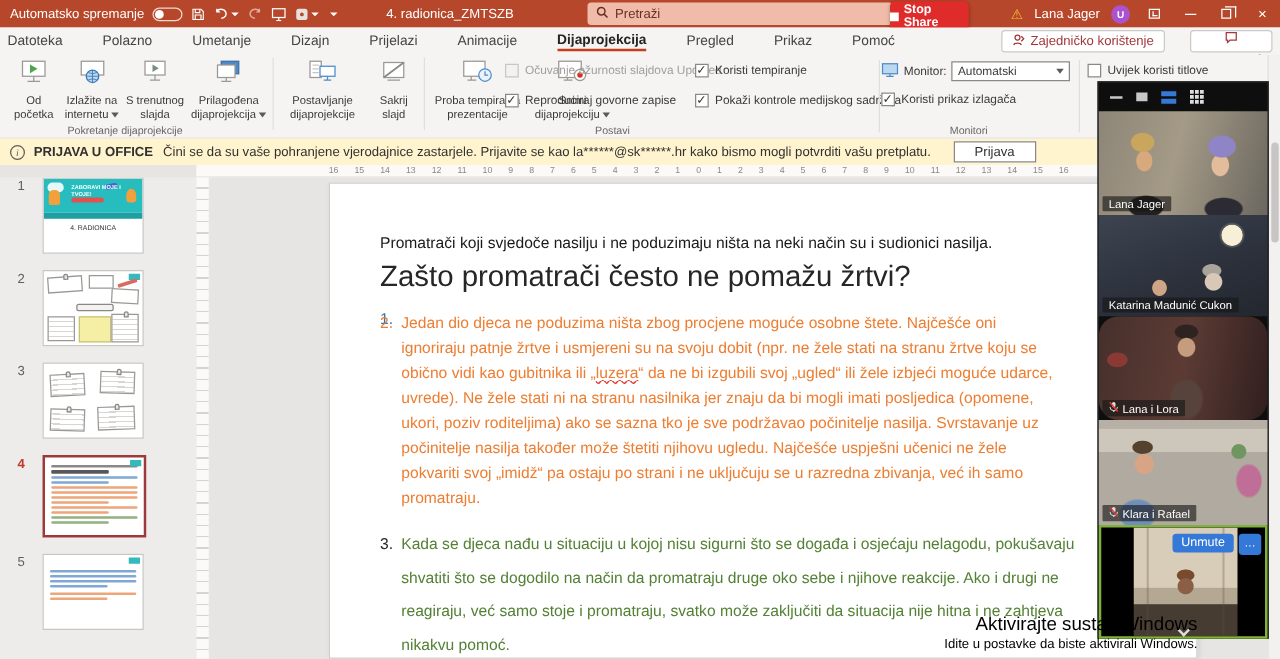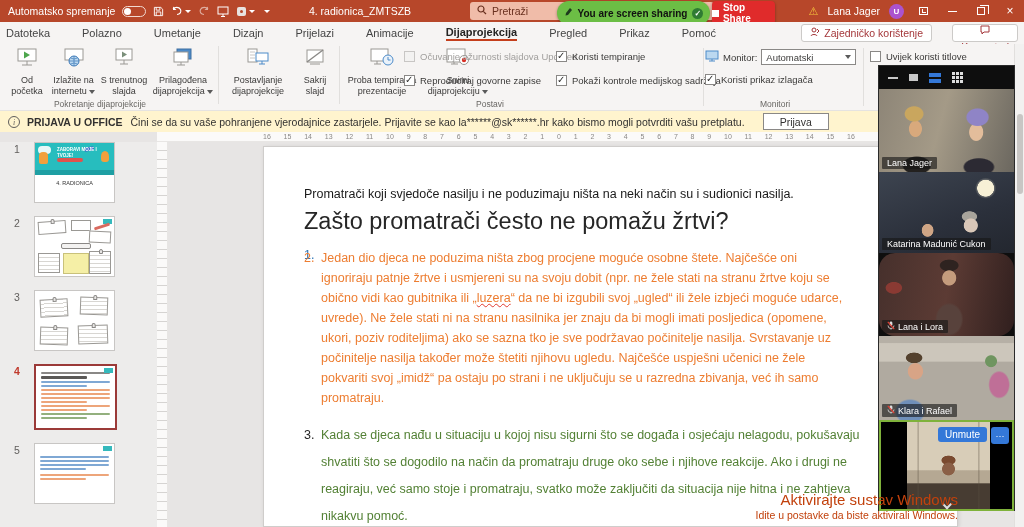--- a/index.html
+++ b/index.html
@@ -171,21 +171,21 @@
     radial-gradient(ellipse 17px 22px at 89% 58%, #BF6F97 55%, transparent 64%),
     radial-gradient(ellipse 10px 10px at 83% 30%, #6F9560 55%, transparent 64%),
     linear-gradient(#B6B0A6 0 8%, #CCC6BB 9% 30%, #B0AAA0 31% 100%); }
   .t5bg { background:
     radial-gradient(ellipse 11px 11px at 50% 54%, #8A5F46 55%, transparent 62%),
     radial-gradient(ellipse 12px 8px at 50% 44%, #7A4A2F 55%, transparent 62%),
     linear-gradient(90deg, transparent 0 12%, rgba(90,80,65,0.3) 13% 14%, transparent 15% 85%, rgba(90,80,65,0.3) 86% 87%, transparent 88%),
     linear-gradient(#D8CDB8 0 55%, #B5A893 56% 70%, #473C32 71% 100%); }
 
   
-  #watermark { position:absolute; right:66px; bottom:6px; text-align:right; color:#c2410c; z-index:60; }
+  #watermark { position:absolute; right:66px; bottom:6px; text-align:right; color:#000000; z-index:60; }
   #watermark .w1 { font-size:15px; }
   #watermark .w2 { font-size:10.5px; margin-top:1px; }
 </style>
 </head>
 <body>
 
 <div id="titlebar">
   <div class="tb-left">
     <span class="autosave-label">Automatsko spremanje</span>
     <span class="toggle"></span>
@@ -226,29 +226,20 @@
   </div>
   <div id="doc-title">4. radionica_ZMTSZB</div>
   <div id="search-box">
     <span>
       <svg width="10" height="10" viewBox="0 0 10 10">
           <circle cx="4" cy="4" r="3" fill="none" stroke="#69301F" stroke-width="1.2"></circle>
           <path d="M6.3 6.3 9 9" stroke="#69301F" stroke-width="1.2"></path>
         </svg>
     </span>
     <span>Pretraži</span>
-  </div>
-  <div id="share-badge">
-    <span>
-      <svg width="9" height="10" viewBox="0 0 9 10">
-          <path d="M6 1 2 6l-0.5 2.5L4 8 8 3z" fill="#1d3b1d"></path>
-        </svg>
-    </span>
-    <span>You are screen sharing</span>
-    <span class="check-circle">✓</span>
   </div>
   <div id="stop-share">
     <span class="stop-sq"></span>
     <span>Stop Share</span>
   </div>
   <div id="tb-right">
     <span class="warn-tri">⚠</span>
     <span style="font-size:10.5px;">Lana Jager</span>
     <span id="avatar">U</span>
     <span class="winbtn">

